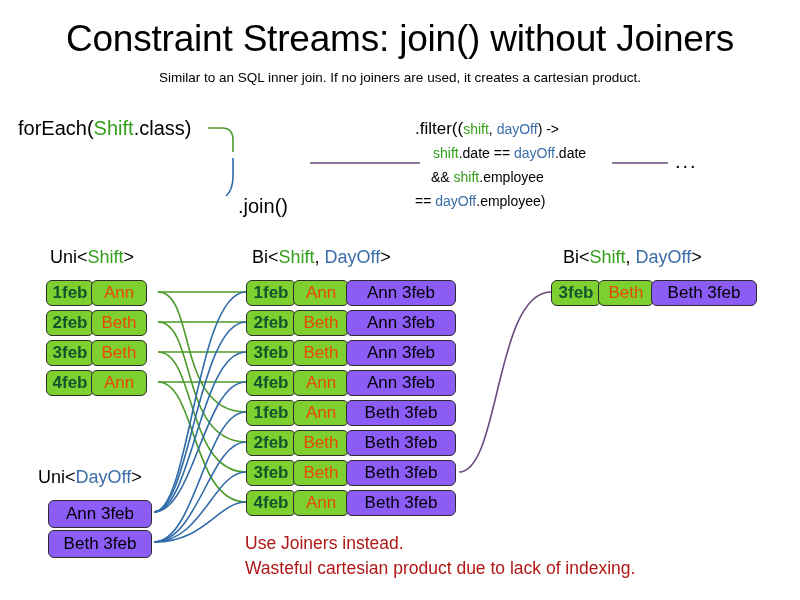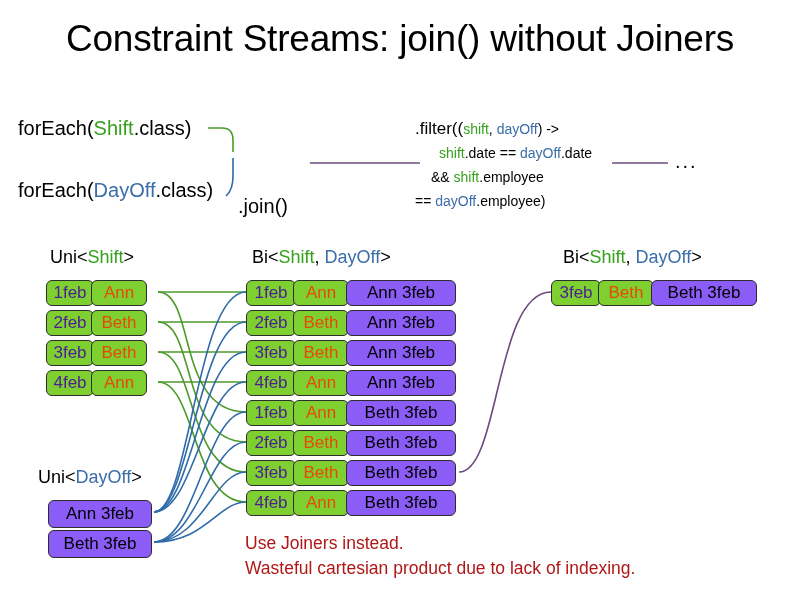--- a/index.html
+++ b/index.html
@@ -25,21 +25,21 @@
   .code{position:absolute;font-size:20px;line-height:22px;white-space:nowrap;}
   .g{color:#35A01B;}      
   .b{color:#3B6EA8;}
 
   .fe1{left:18px;top:117px;}
   .fe2{left:18px;top:179px;}
   .joinlbl{left:238px;top:151px;margin-top:44px;}
 
   .filterblk{position:absolute;left:415px;top:117px;font-size:17px;line-height:24px;white-space:nowrap;}
   .filterblk .l1{margin-left:0px;}
-  .filterblk .l2{margin-left:24px;}
+  .filterblk .l2{margin-left:18px;}
   .filterblk .l3{margin-left:16px;}
   .filterblk .l4{}
   .filterblk .sm{font-size:14px;}
   .ellipsis{position:absolute;left:675px;top:150px;font-size:20px;letter-spacing:2px;color:#000;}
 
   
   .streamlbl{position:absolute;font-size:18px;line-height:22px;white-space:nowrap;}
   .lbl-uni-shift{left:50px;top:246px;}
   .lbl-bi-mid{left:252px;top:246px;}
   .lbl-bi-right{left:563px;top:246px;}
@@ -48,21 +48,21 @@
   
   .cellrow{position:absolute;display:flex;align-items:stretch;}
   .cell{
     box-sizing:border-box;height:26px;line-height:22px;
     border:1.6px solid #2D2D2D;border-radius:6px;
     font-size:17px;display:flex;align-items:center;justify-content:center;
     padding:0 3px;
   }
   .cell.green{background:#7DD02F;}
   .cell.blue{background:#8b5cf6;}
-  .cell.date{color:#4c1d95;}
+  .cell.date{color:#14532d;font-weight:bold;}
   .cell.name{color:#E8490B;}
   .cell.pair{color:#000;}
   .cell + .cell{margin-left:-3px;}
 
   
   .col-shift .cellrow{left:46px;}
   .col-shift .cell.date{width:48px;}
   .col-shift .cell.name{width:56px;}
 
   
@@ -89,24 +89,24 @@
     position:absolute;left:245px;top:531px;font-size:17.5px;line-height:25px;
     color:#B01717;white-space:nowrap;
   }
 </style>
 </head>
 <body>
 
 <div id="slide">
 
   <div class="title">Constraint Streams: join() without Joiners</div>
+  <div class="subtitle">Similar to an SQL inner join. If no joiners are used, it creates a cartesian product.</div>
 
   <div class="code fe1"><span>forEach(</span><span class="g">Shift</span><span>.class)</span></div>
 
-  <div class="code fe2"><span>forEach(</span><span class="b">DayOff</span><span>.class)</span></div>
 
   <div class="code joinlbl">.join()</div>
 
   <div class="filterblk">
     <div class="l1"><span>.filter((</span><span class="g sm">shift</span><span class="sm">, </span><span class="b sm">dayOff</span><span class="sm">) -&gt;</span></div>
 
     <div class="l2 sm"><span class="g">shift</span><span>.date == </span><span class="b">dayOff</span><span>.date</span></div>
 
     <div class="l3 sm"><span>&amp;&amp; </span><span class="g">shift</span><span>.employee</span></div>
 

